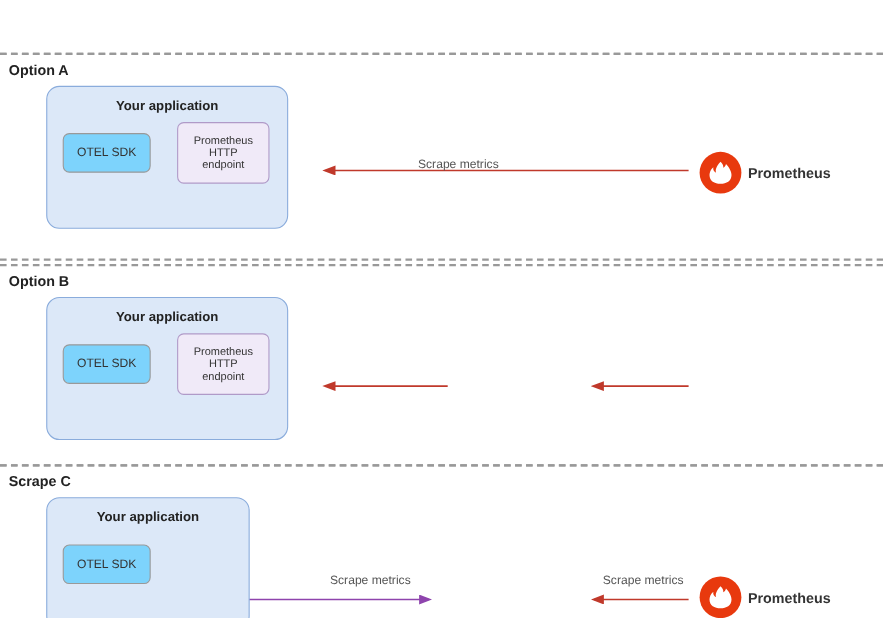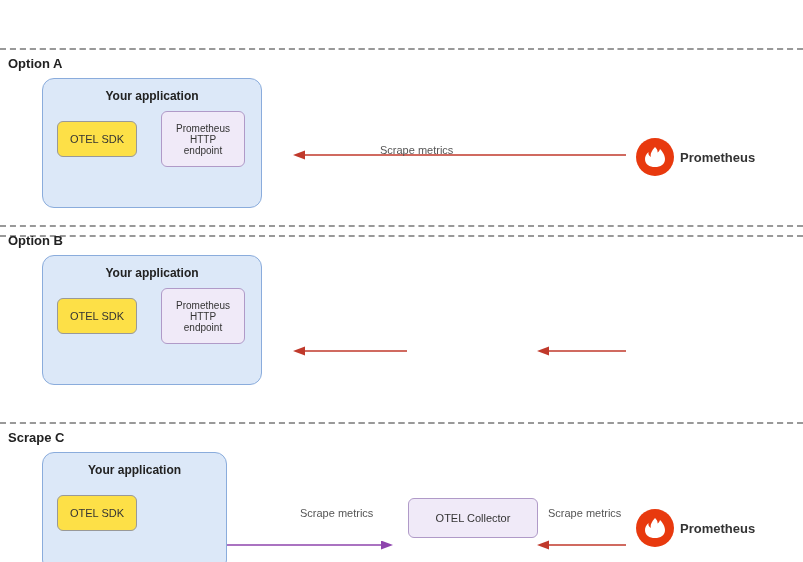--- a/index.html
+++ b/index.html
@@ -53,21 +53,21 @@
       text-align: center;
       left: 50%;
       transform: translateX(-50%);
       white-space: nowrap;
     }
 
     
     .comp-box {
       position: absolute;
       border: 1.5px solid #999;
-      background: #fde047;
+      background: #7dd3fc;
       border-radius: 6px;
       display: flex;
       align-items: center;
       justify-content: center;
       text-align: center;
       font-size: 11px;
       color: #333;
       font-weight: normal;
     }
 
@@ -188,40 +188,37 @@
         <svg viewBox="0 0 24 24">
           <path d="M12 2C8.5 6 7 9 8 12c-2-1-3-3-2.5-5C3 9 2 12 2 14c0 5.5 4.5 8 10 8s10-2.5 10-8c0-4-3-8-5-10-0.5 2-1.5 3-2.5 3.5C15 5.5 13.5 3.5 12 2z"></path>
         </svg>
       </div>
       <span class="prometheus-text">Prometheus</span>
     </div>
   </div>
 
   <div style="position:absolute; top:187px; left:0; right:0; border-top:2px dashed #999;"></div>
 
-  <div class="option-section" style="top:177px; height:187px;">
+  <div class="option-section" style="top:192px; height:187px;">
     <span class="option-label">Option B</span>
 
     <div class="app-box" style="left:42px; top:28px; width:220px; height:130px;">
       <span class="app-box-label" style="top:10px;">Your application</span>
 
       <div class="comp-box" style="left:14px; top:42px; width:80px; height:36px;">
         <span>OTEL SDK</span>
       </div>
 
       <div class="comp-box purple" style="left:118px; top:32px; width:84px; height:56px; font-size:10px;">
         <span>Prometheus<br>HTTP<br>endpoint</span>
       </div>
     </div>
 
     <span class="arrow-label" style="left:300px; top:280px;">Scrape metrics</span>
 
-    <div class="comp-box otel-collector" style="left:408px; top:271px; width:130px; height:40px;">
-      <span>OTEL Collector</span>
-    </div>
 
     <span class="arrow-label" style="left:548px; top:280px;">Scrape metrics</span>
 
     <div class="prometheus-icon" style="left:636px; top:282px;">
       <div class="prometheus-circle">
         <svg viewBox="0 0 24 24">
           <path d="M12 2C8.5 6 7 9 8 12c-2-1-3-3-2.5-5C3 9 2 12 2 14c0 5.5 4.5 8 10 8s10-2.5 10-8c0-4-3-8-5-10-0.5 2-1.5 3-2.5 3.5C15 5.5 13.5 3.5 12 2z"></path>
         </svg>
       </div>
       <span class="prometheus-text">Prometheus</span>

